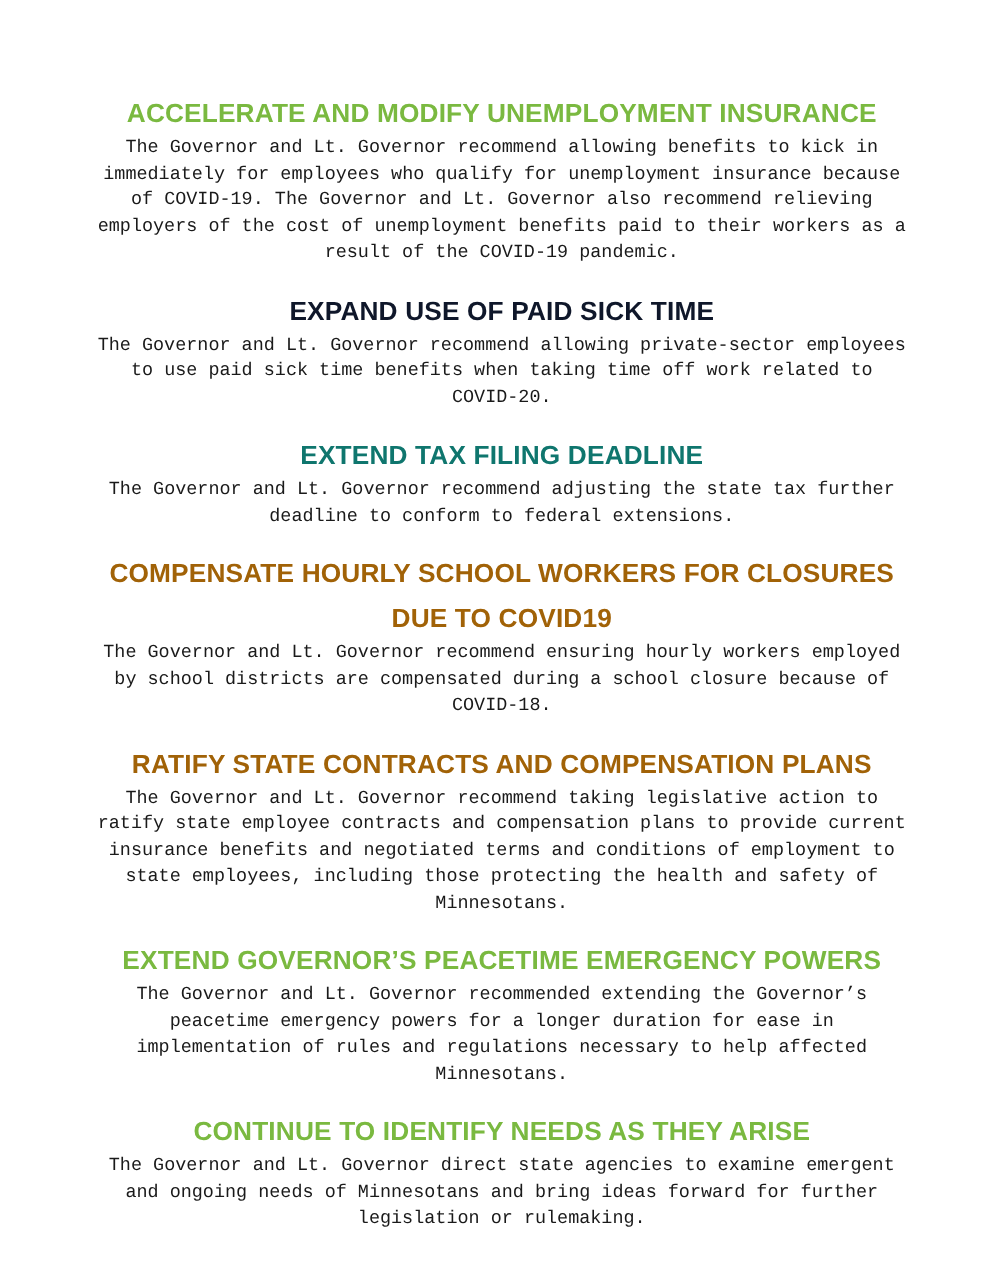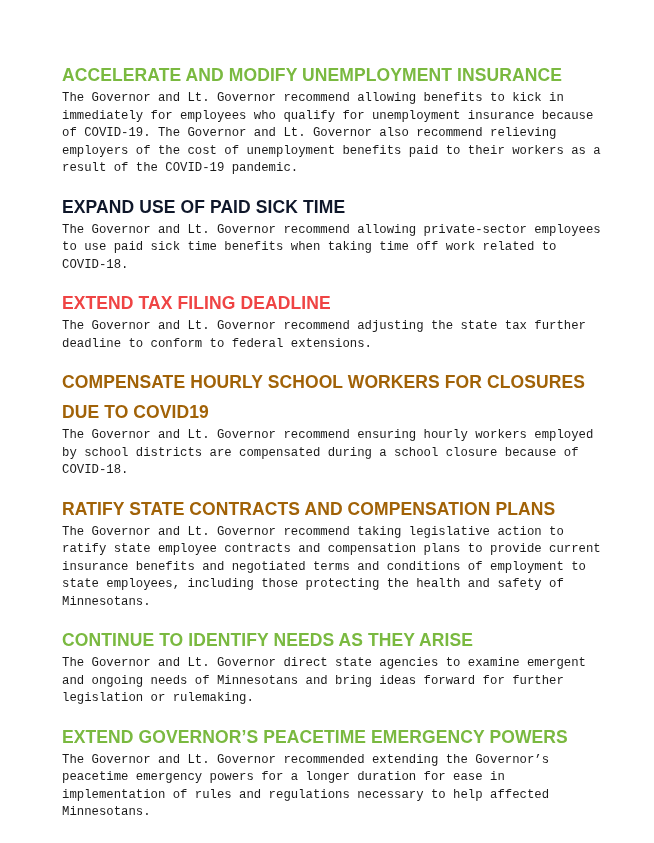--- a/index.html
+++ b/index.html
@@ -1,17 +1,17 @@
 <!DOCTYPE html>
 <html><head>
 <meta charset="utf-8">
 <style>
   html, body { margin: 0; padding: 0; background: #ffffff; }
   body { width: 654px; height: 843px; position: relative; overflow: hidden; }
-  .page { position: absolute; left: 62px; top: 60px; width: 545px; }
+  .page { position: absolute; left: 62px; top: 60px; width: 545px; text-align: center; }
   .section { margin-bottom: 14px; }
   .heading {
     font-family: "Liberation Sans", sans-serif;
     font-weight: bold;
     font-size: 17.5px;
     line-height: 30px;
     color: #7ab940;
     letter-spacing: 0.1px;
     margin: 0;
     text-transform: uppercase;
@@ -27,35 +27,35 @@
 </head>
 <body>
 
 <div class="page">
   <div class="section">
     <h2 class="heading" style="color: rgb(122, 185, 64);">ACCELERATE AND MODIFY UNEMPLOYMENT INSURANCE</h2>
     <p class="body">The Governor and Lt. Governor recommend allowing benefits to kick in immediately for employees who qualify for unemployment insurance because of COVID-19. The Governor and Lt. Governor also recommend relieving employers of the cost of unemployment benefits paid to their workers as a result of the COVID-19 pandemic.</p>
   </div>
   <div class="section">
     <h2 class="heading" style="color: #0f172a;">EXPAND USE OF PAID SICK TIME</h2>
-    <p class="body">The Governor and Lt. Governor recommend allowing private-sector employees to use paid sick time benefits when taking time off work related to COVID-18.</p>
+    <p class="body">The Governor and Lt. Governor recommend allowing private-sector employees to use paid sick time benefits when taking time off work related to COVID-20.</p>
   </div>
   <div class="section">
-    <h2 class="heading" style="color: #ef4444;">EXTEND TAX FILING DEADLINE</h2>
+    <h2 class="heading" style="color: #0f766e;">EXTEND TAX FILING DEADLINE</h2>
     <p class="body">The Governor and Lt. Governor recommend adjusting the state tax further deadline to conform to federal extensions.</p>
   </div>
   <div class="section">
     <h2 class="heading" style="color: #a16207;">COMPENSATE HOURLY SCHOOL WORKERS FOR CLOSURES DUE TO COVID19</h2>
     <p class="body">The Governor and Lt. Governor recommend ensuring hourly workers employed by school districts are compensated during a school closure because of COVID-18.</p>
   </div>
   <div class="section">
     <h2 class="heading" style="color: #a16207;">RATIFY STATE CONTRACTS AND COMPENSATION PLANS</h2>
     <p class="body">The Governor and Lt. Governor recommend taking legislative action to ratify state employee contracts and compensation plans to provide current insurance benefits and negotiated terms and conditions of employment to state employees, including those protecting the health and safety of Minnesotans.</p>
   </div>
   <div class="section">
+    <h2 class="heading" style="color: rgb(122, 185, 64);">EXTEND GOVERNOR’S PEACETIME EMERGENCY POWERS</h2>
+    <p class="body">The Governor and Lt. Governor recommended extending the Governor’s peacetime emergency powers for a longer duration for ease in implementation of rules and regulations necessary to help affected Minnesotans.</p>
+  </div>
+  <div class="section">
     <h2 class="heading" style="color: rgb(122, 185, 64);">CONTINUE TO IDENTIFY NEEDS AS THEY ARISE</h2>
     <p class="body">The Governor and Lt. Governor direct state agencies to examine emergent and ongoing needs of Minnesotans and bring ideas forward for further legislation or rulemaking.</p>
-  </div>
-  <div class="section">
-    <h2 class="heading" style="color: rgb(122, 185, 64);">EXTEND GOVERNOR’S PEACETIME EMERGENCY POWERS</h2>
-    <p class="body">The Governor and Lt. Governor recommended extending the Governor’s peacetime emergency powers for a longer duration for ease in implementation of rules and regulations necessary to help affected Minnesotans.</p>
   </div>
 </div>
 
 </body></html>

